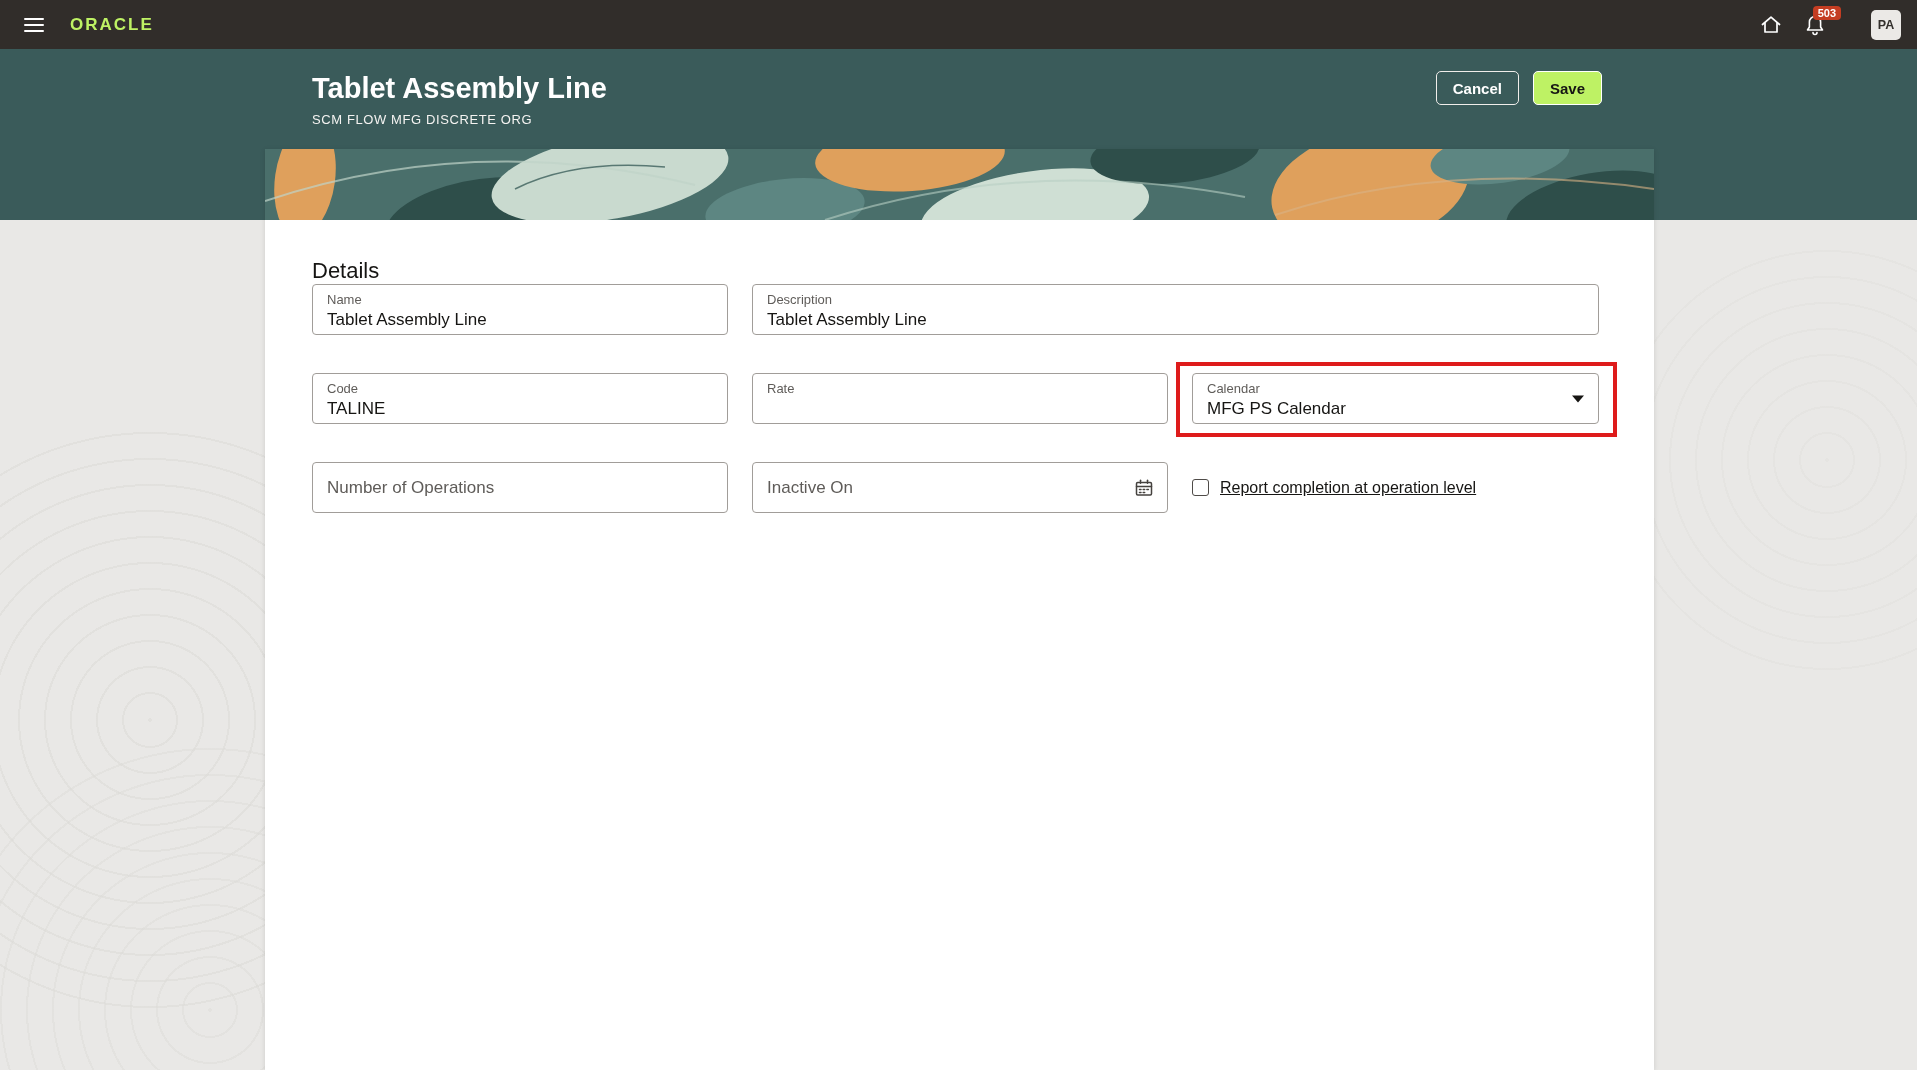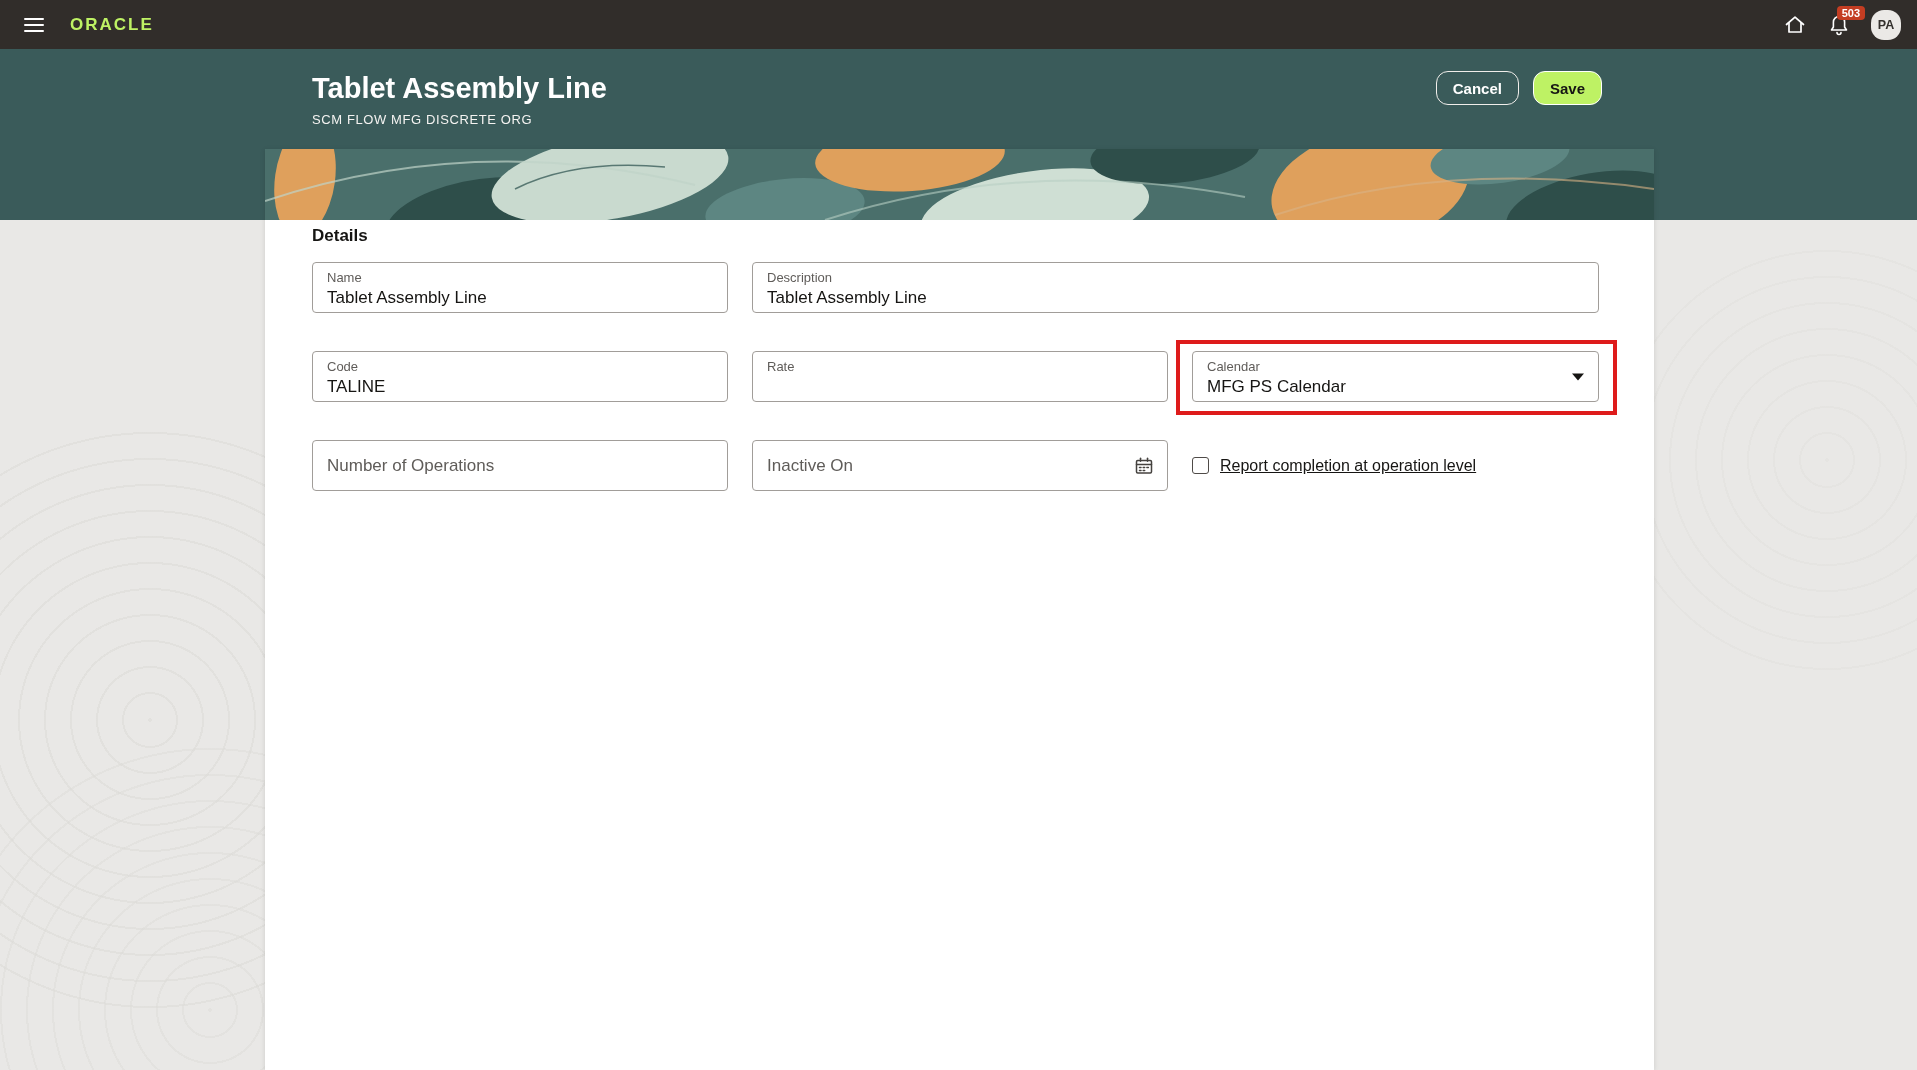--- a/index.html
+++ b/index.html
@@ -42,61 +42,61 @@
     margin-left: 20px;
   }
   .topbar-right { margin-left: auto; display: flex; align-items: center; gap: 20px; }
   .iconbtn { position: relative; background: none; border: none; cursor: pointer; display: flex; align-items: center; }
   .badge {
     position: absolute; top: -7px; right: -14px;
     background: #c43d22; color: #fff; font-size: 11px; line-height: 14px;
     padding: 0 5px; border-radius: 4px; font-weight: 700;
   }
   .avatar {
-    width: 30px; height: 30px; border-radius: 13px; border: none; cursor: pointer;
+    width: 30px; height: 30px; border-radius: 5px; border: none; cursor: pointer;
     background: #ebe9e6; color: #33302c; font-weight: 700; font-size: 12.5px;
     display: flex; align-items: center; justify-content: center;
     font-family: "Liberation Sans", sans-serif;
+    margin-left: 24px;
   }
 
   
   .hero {
     position: absolute; top: 49px; left: 0; right: 0; height: 171px;
     background: #3a5b5a;
     z-index: 1;
   }
   .hero-inner {
     position: absolute; left: 312px; right: 315px; top: 0; height: 100%;
     display: flex; justify-content: space-between; align-items: flex-start;
     padding-top: 22px;
   }
   .hero h1 { color: #fff; font-size: 29px; line-height: 34px; font-weight: 700; }
   .subtitle {
     margin-top: 7px; color: #f4f3f1; font-size: 13px; font-weight: 400; letter-spacing: .6px;
   }
   .actions { display: flex; gap: 14px; }
   .btn {
-    height: 34px; padding: 0 16px; border-radius: 12px; font-size: 15px; font-weight: 600;
+    height: 34px; padding: 0 16px; border-radius: 5px; font-size: 15px; font-weight: 600;
     cursor: pointer; font-family: "Liberation Sans", sans-serif;
   }
   .btn.ghost { background: transparent; border: 1px solid #f0eeeb; color: #fff; }
   .btn.solid { background: #bef264; border: 1px solid #ffffff; color: #161513; }
 
   
   .card {
     position: absolute; left: 265px; top: 149px; width: 1389px; height: 921px;
     background: #ffffff; z-index: 2;
     box-shadow: 0 1px 5px rgba(0,0,0,.12);
   }
   .banner { display: block; width: 100%; height: 71px; }
   .card-body { padding: 6px 47px 0; }
-  .card-body h2 { font-size: 17px; font-weight: 700; color: #161513; }
+  .card-body h2 { font-size: 22px; font-weight: 400; color: #161513; margin-top: 32px; }
 
   .grid {
-    margin-top: 16px;
     display: grid;
     grid-template-columns: 416px 416px 407px;
     column-gap: 24px;
     row-gap: 38px;
     align-items: start;
   }
   .field {
     position: relative; height: 51px; background: #fff;
     border: 1px solid #a19d99; border-radius: 4px;
     padding: 7px 14px 0; cursor: text;

